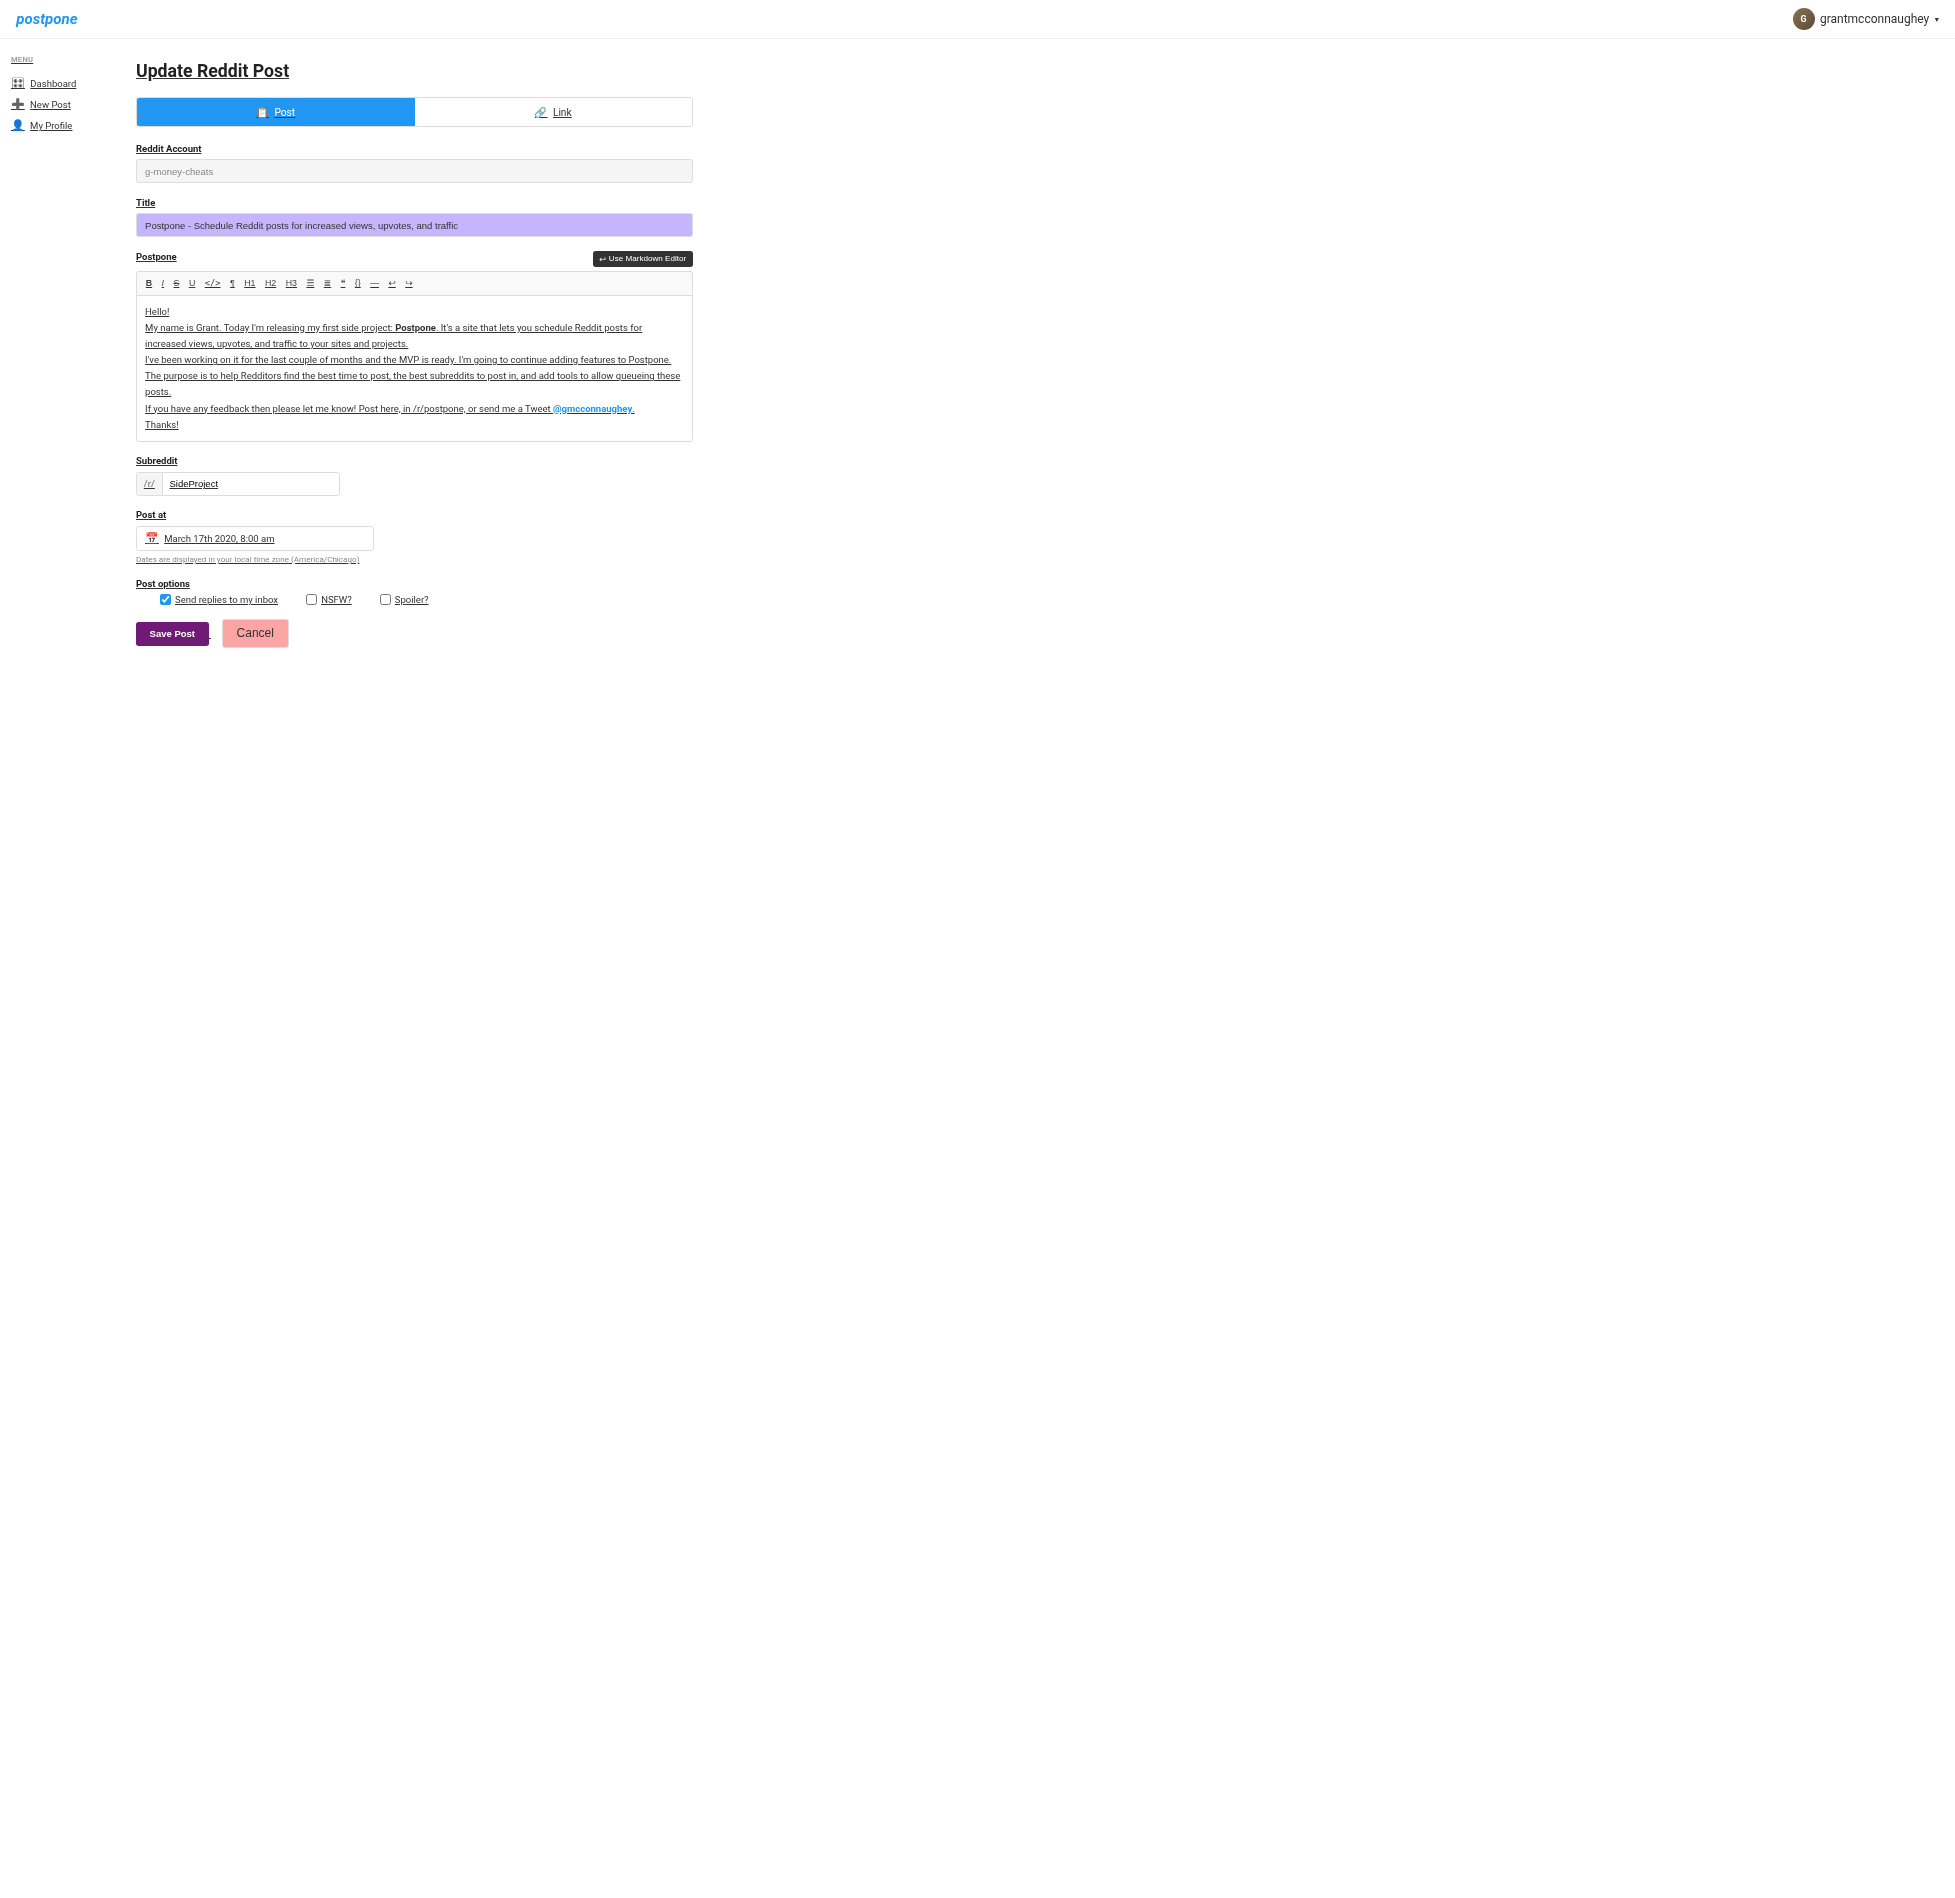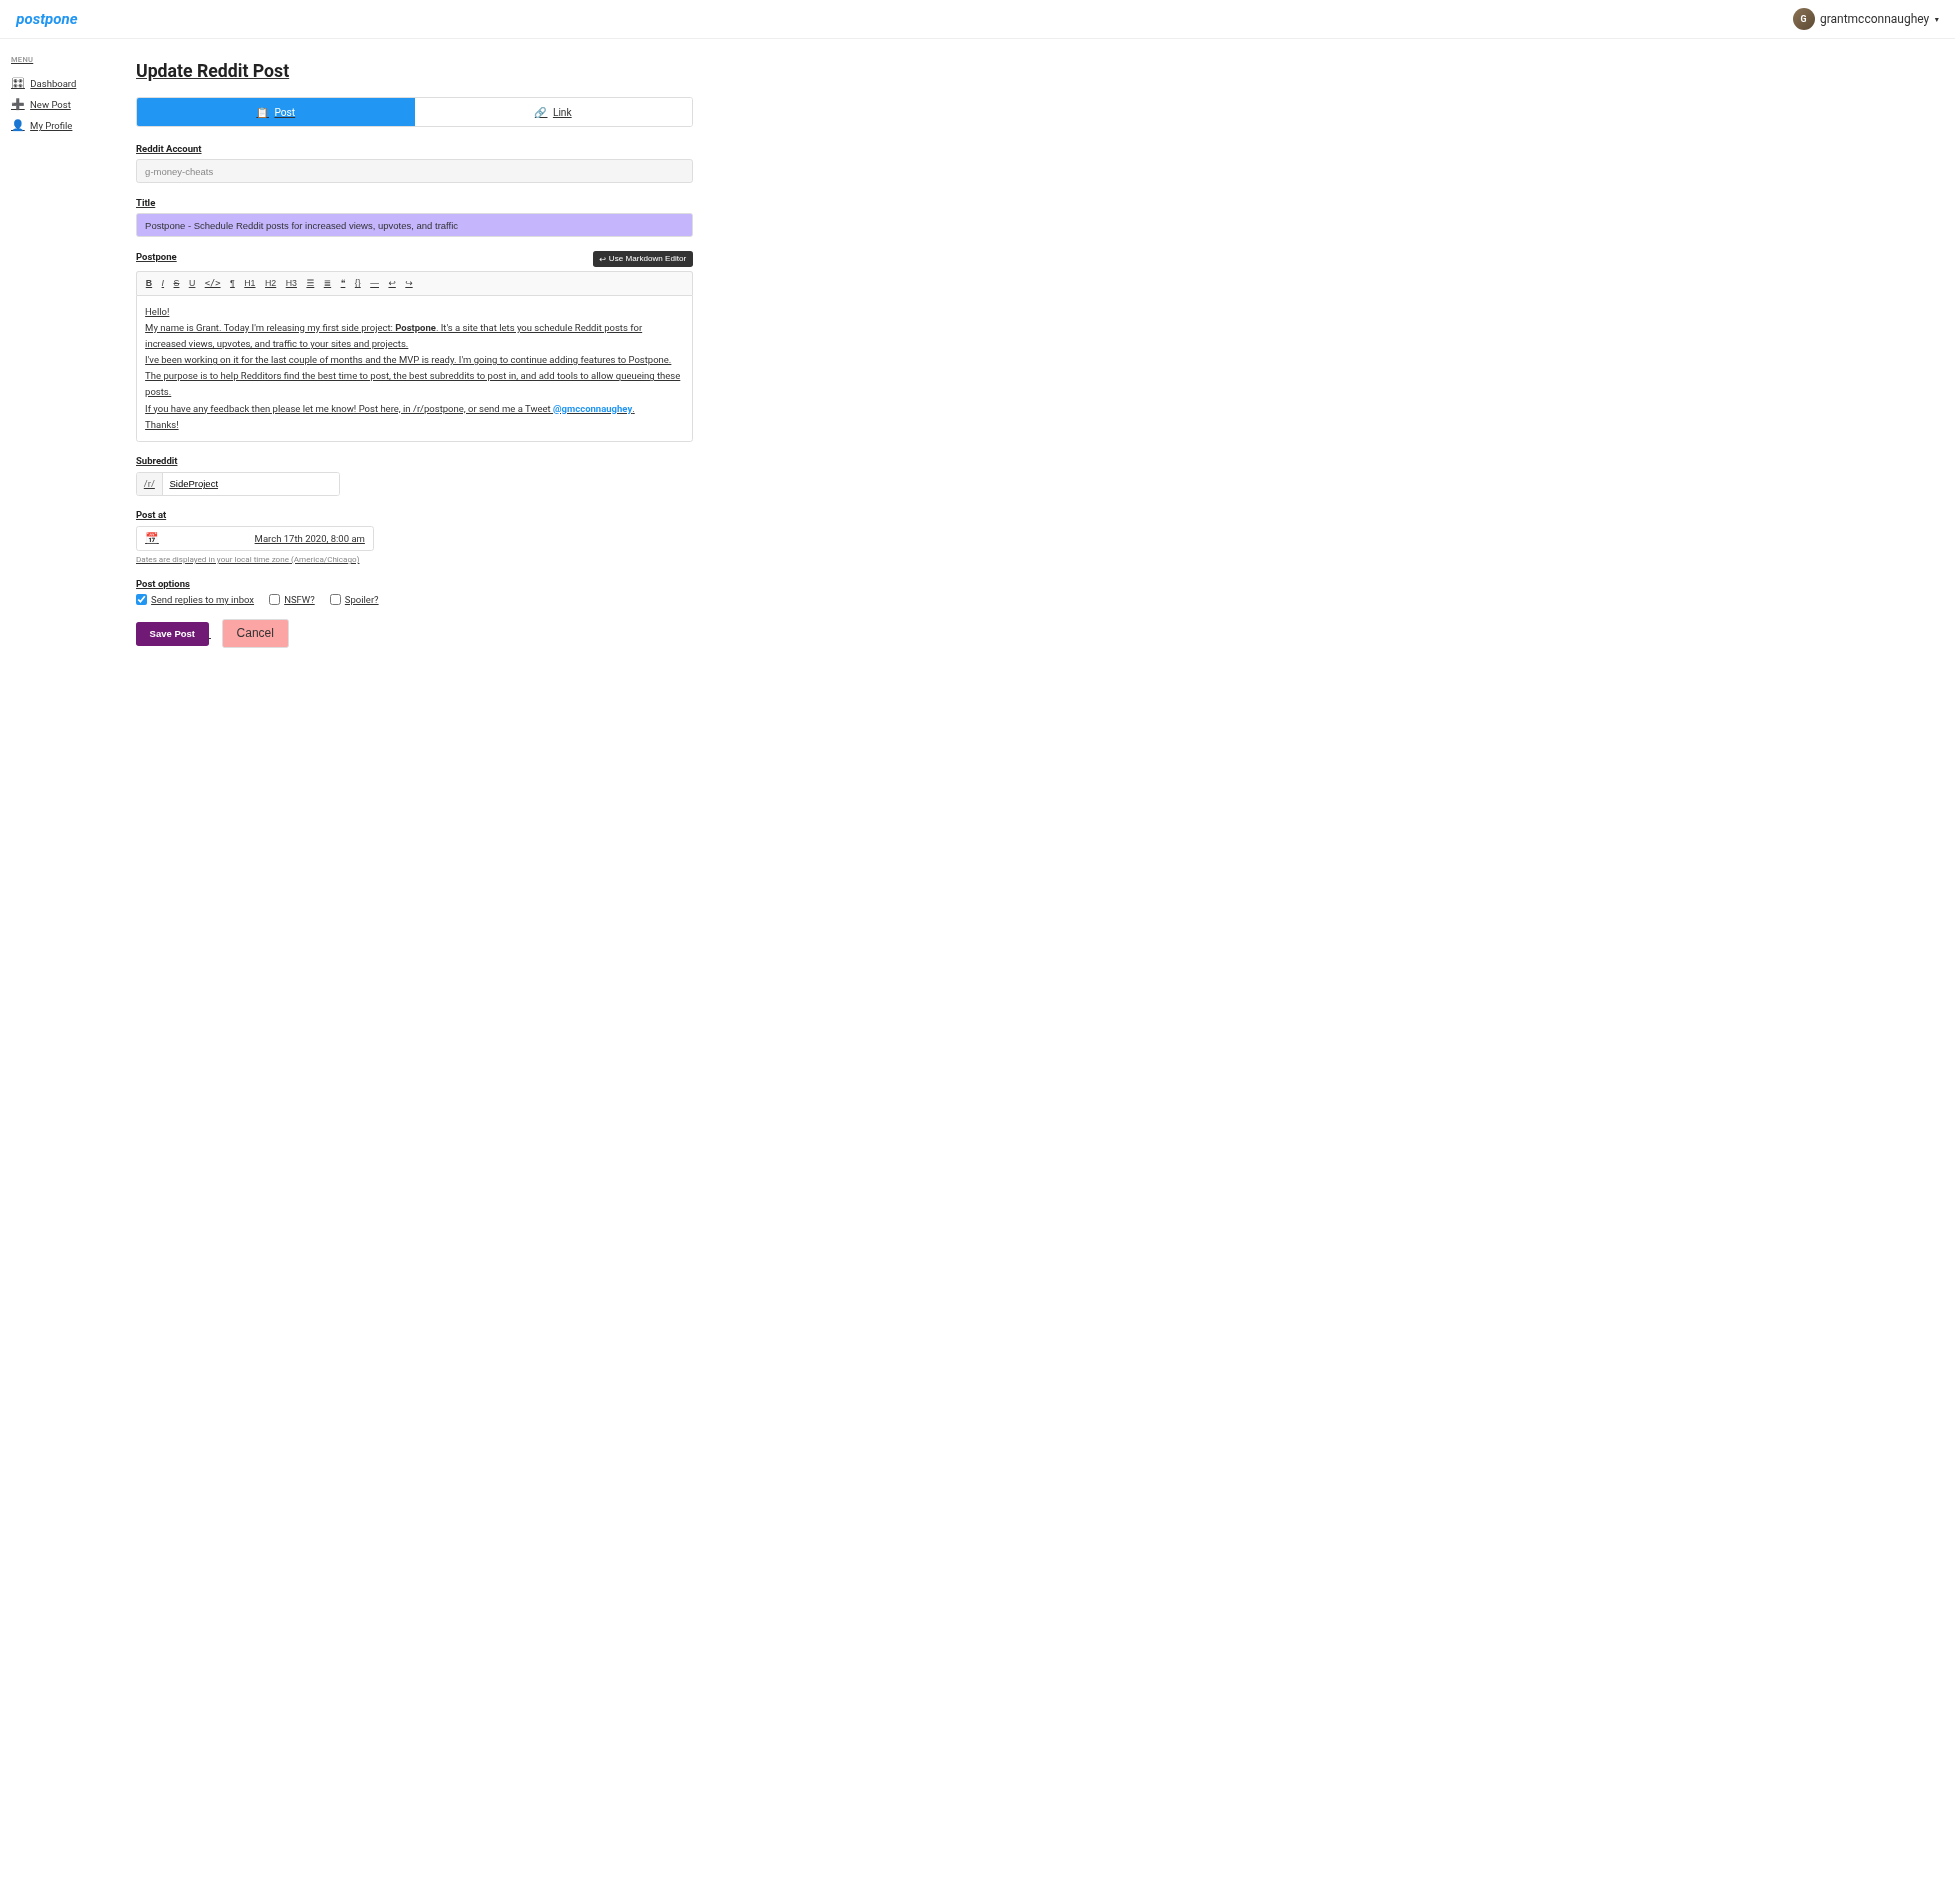--- a/index.html
+++ b/index.html
@@ -46,26 +46,26 @@
     .markdown-btn { background: #333; color: #fff; border: none; border-radius: 2.7px; padding: 3.4px 6.8px; font-size: 8.1px; cursor: pointer; display: flex; align-items: center; gap: 2.7px; white-space: nowrap; }
 
     
     .subreddit-input { display: flex; align-items: center; border: 0.7px solid #ddd; border-radius: 2.7px; overflow: hidden; width: 204px; }
     .subreddit-prefix { padding: 5.4px 6.8px; background: #f5f5f5; color: #666; font-size: 9.5px; border-right: 0.7px solid #ddd; }
     .subreddit-field { border: none; padding: 5.4px 6.8px; font-size: 9.5px; flex: 1; outline: none; }
 
     
     .date-input { display: flex; align-items: center; gap: 5.4px; border: 0.7px solid #ddd; border-radius: 2.7px; padding: 5.4px 8.1px; width: 238px; }
     .date-icon { color: #888; font-size: 11px; }
-    .date-text { font-size: 9.5px; color: #333; flex: 1; text-align: right; }
+    .date-text { font-size: 9.5px; color: #333; flex: 1; }
     .timezone-hint { font-size: 8.1px; color: #888; margin-top: 2.7px; }
 
     
     .options-section { margin-bottom: 13.6px; }
-    .options-row { display: flex; align-items: center; gap: 15px; }
+    .options-row { display: flex; align-items: center; gap: 28px; margin-left: 24px; }
     .checkbox-label { display: flex; align-items: center; gap: 4.1px; cursor: pointer; font-size: 9.5px; }
     .checkbox-label input { width: 11px; height: 11px; cursor: pointer; accent-color: #2196f3; }
 
     
     .btn-save { background: #701a75; color: #fff; border: none; border-radius: 2.7px; padding: 6.8px 13.6px; font-size: 9.5px; font-weight: 600; cursor: pointer; }
     .btn-cancel { background: #fca5a5; color: #333; border: 0.7px solid #ddd; border-radius: 2.7px; padding: 6.8px 13.6px; font-size: 12px; cursor: pointer; margin-left: 11px; }
 
     .content-text { font-size: 9.5px; line-height: 1.7; }
     .content-text strong { font-weight: 700; }
     .content-text .underline { text-decoration: underline; }

